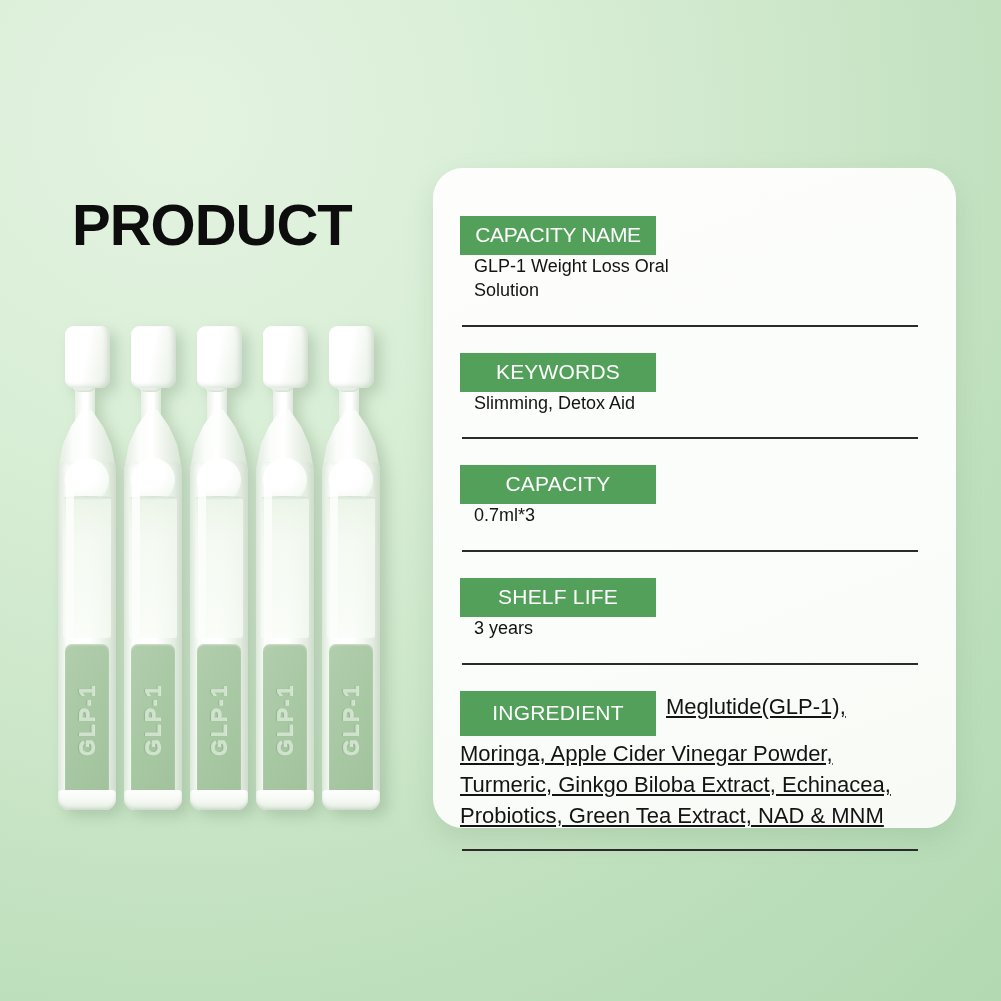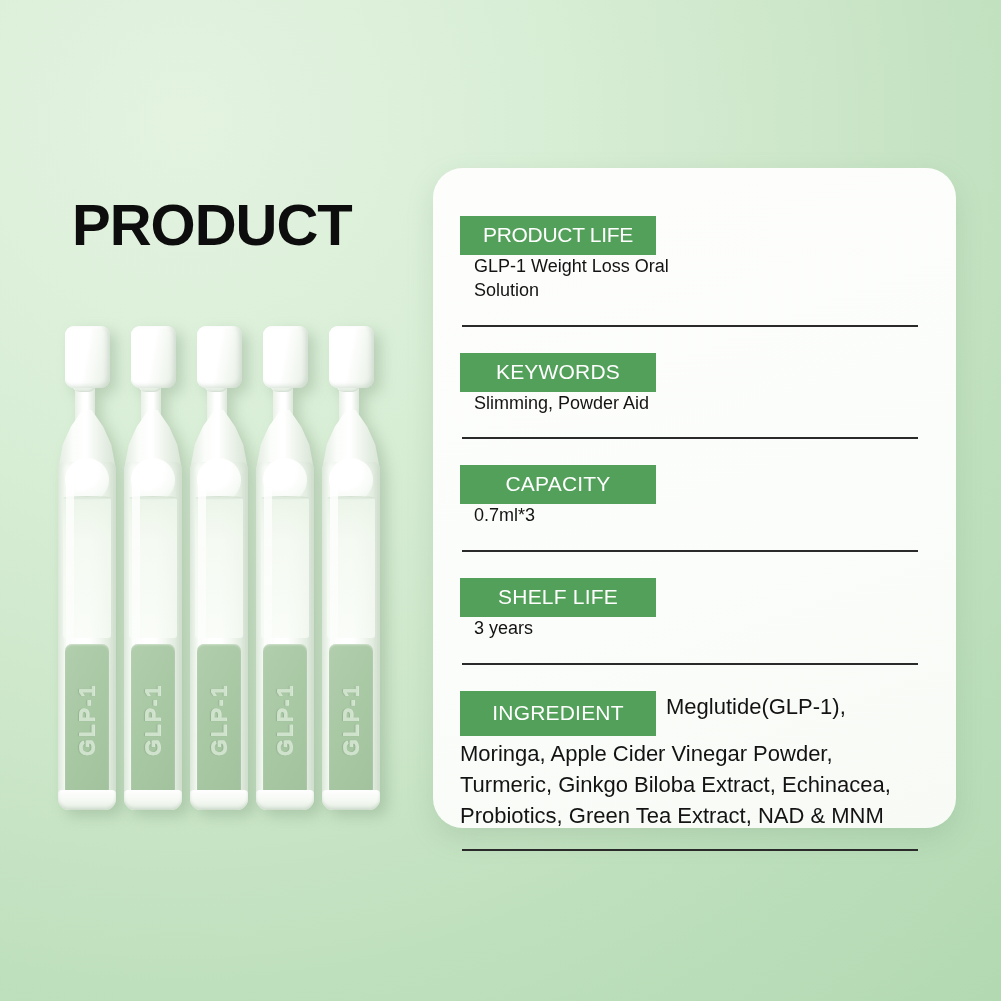--- a/index.html
+++ b/index.html
@@ -215,20 +215,21 @@
   .row1 { margin-bottom:0; }
   .sp-a { height:22px; }
   .sp-b { height:26px; }
 
   
   #ingredient-block {
     font-size:22px;
     color:#131313;
     line-height:1.42;
     text-align:left;
+    text-decoration:underline;
   }
   #ingredient-block .badge {
     margin-right:10px;
     margin-bottom:2px;
   }
   #ingredient-text { }
 </style>
 </head>
 <body>
 
@@ -318,28 +319,28 @@
         <span class="vial-label-text">GLP-1</span>
       </div>
       <div class="vial-base-rim"></div>
     </div>
 
   </div>
 
   <div id="info-card">
 
     <div class="row row1">
-      <span class="badge tight">PRODUCT LIFE</span><span class="value">GLP-1 Weight Loss Oral Solution</span>
+      <span class="badge tight">CAPACITY NAME</span><span class="value">GLP-1 Weight Loss Oral Solution</span>
     </div>
     <div class="sp-a"></div>
     <div class="divider"></div>
     <div class="sp-b"></div>
 
     <div class="row">
-      <span class="badge">KEYWORDS</span><span class="value">Slimming, Powder Aid</span>
+      <span class="badge">KEYWORDS</span><span class="value">Slimming, Detox Aid</span>
     </div>
     <div class="sp-a"></div>
     <div class="divider"></div>
     <div class="sp-b"></div>
 
     <div class="row">
       <span class="badge">CAPACITY</span><span class="value">0.7ml*3</span>
     </div>
     <div class="sp-a"></div>
     <div class="divider"></div>

